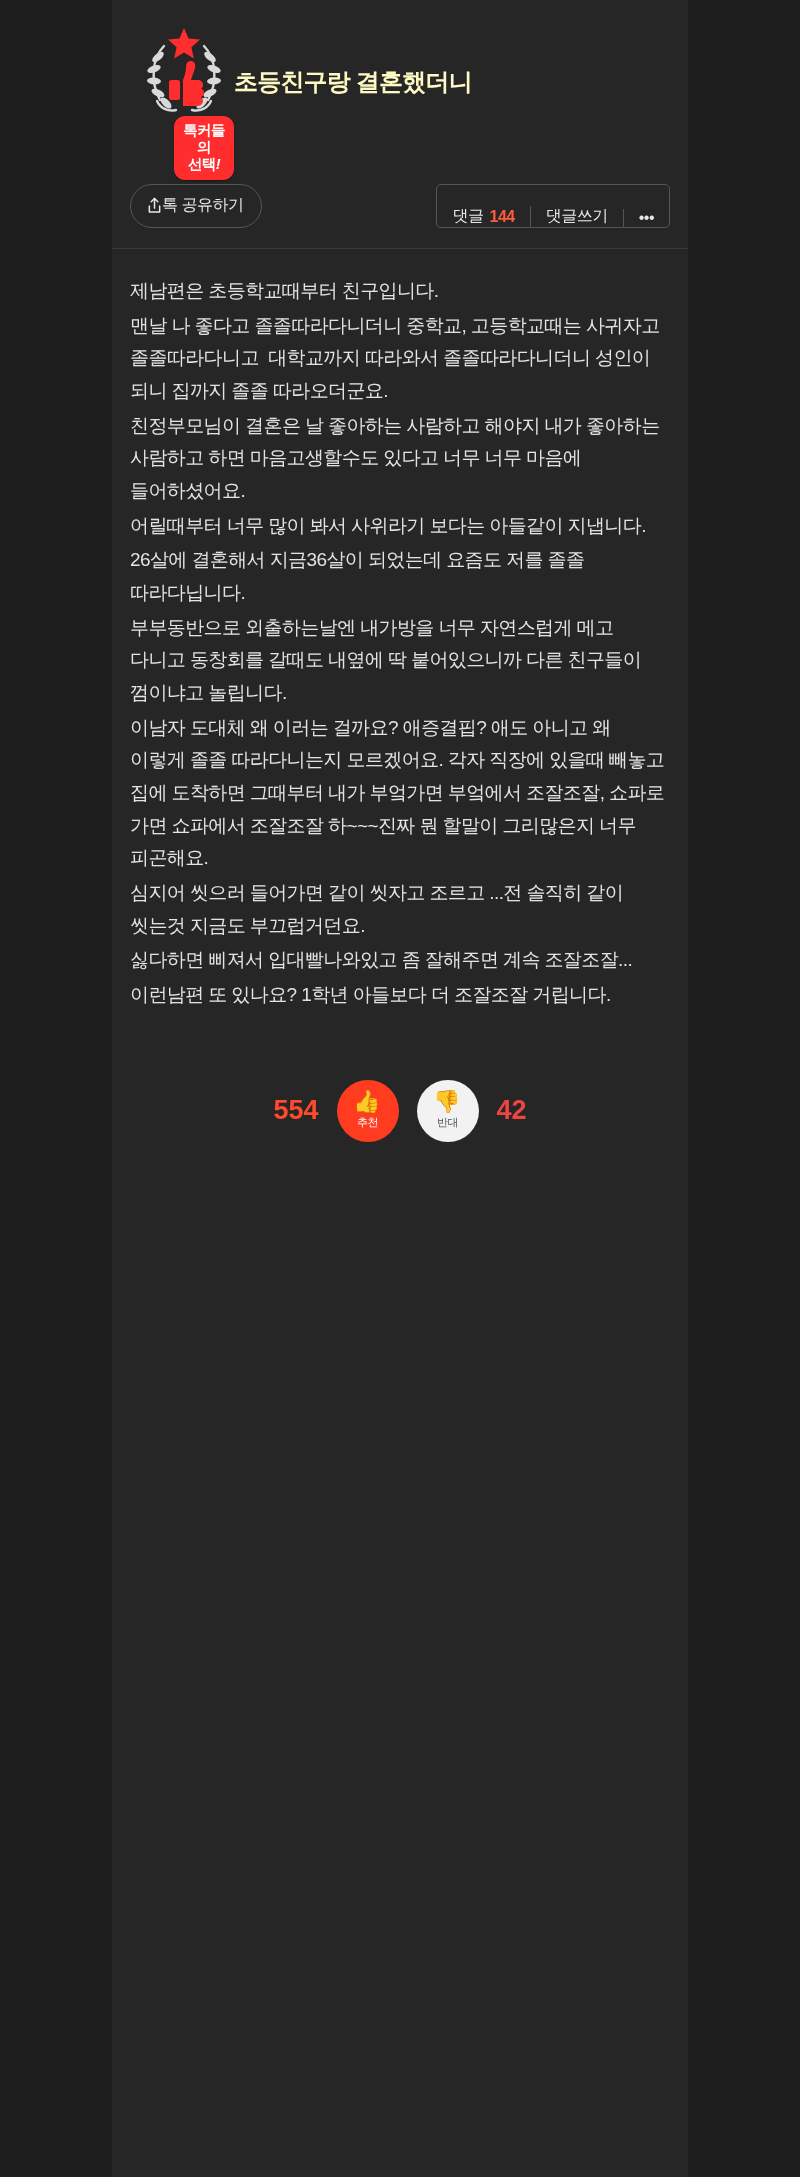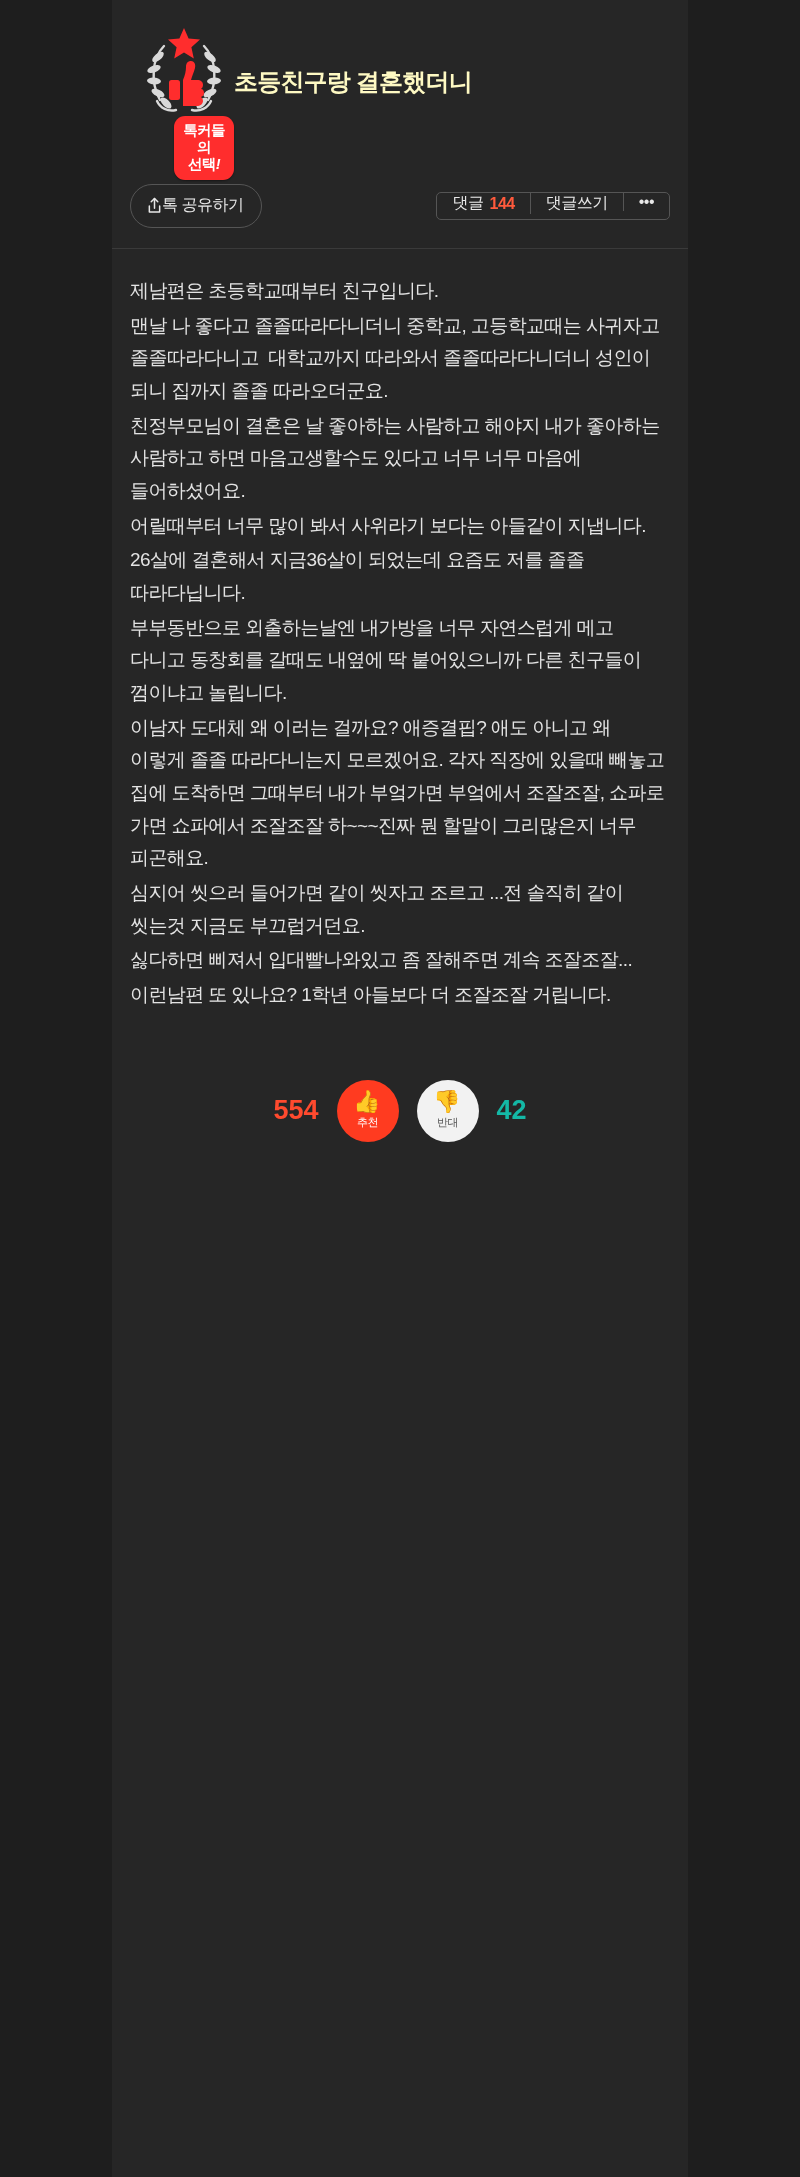--- a/index.html
+++ b/index.html
@@ -114,25 +114,25 @@
     padding: 10px 18px 11px 16px;
     color: #e8e8e8;
     font-size: 16px;
     background: transparent;
     letter-spacing: -0.5px;
     cursor: pointer;
   }
   .share-icon { display: inline-block; width: 15px; height: 17px; position: relative; }
   .actions-right {
     display: flex;
-    align-items: flex-start;
+    align-items: flex-end;
     border: 1px solid #555;
     border-radius: 5px;
     overflow: hidden;
-    height: 28px;
+    height: 44px;
   }
   .actions-right > div {
     display: flex;
     align-items: center;
     justify-content: center;
     color: #e8e8e8;
     font-size: 16px;
     padding: 0 15px;
     letter-spacing: -0.5px;
     cursor: pointer;
@@ -165,21 +165,21 @@
     align-items: center;
     justify-content: center;
     gap: 18px;
     padding: 26px 0 44px 0;
   }
   .vote-num {
     font-size: 27px;
     color: #ff4a2e;
     font-weight: bold;
   }
-  .vote-num.down { color: #14b8a6; }
+  .vote-num.down { color: #ef4444; }
   .vote-circle {
     width: 62px;
     height: 62px;
     border-radius: 50%;
     display: flex;
     flex-direction: column;
     align-items: center;
     justify-content: center;
     cursor: pointer;
   }

